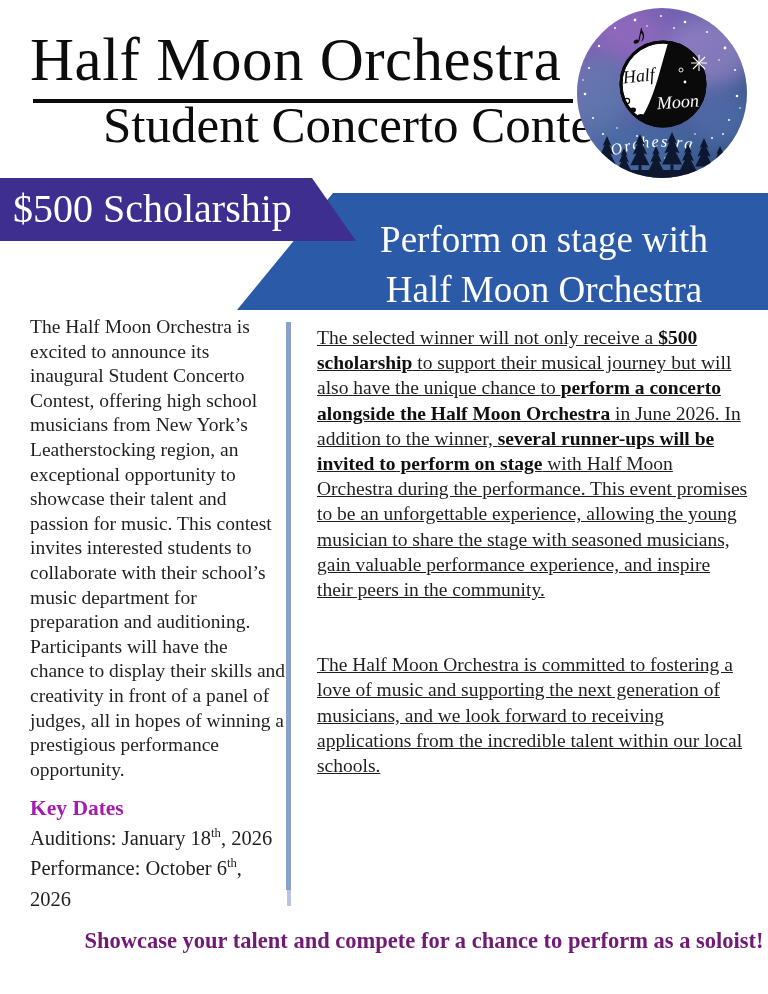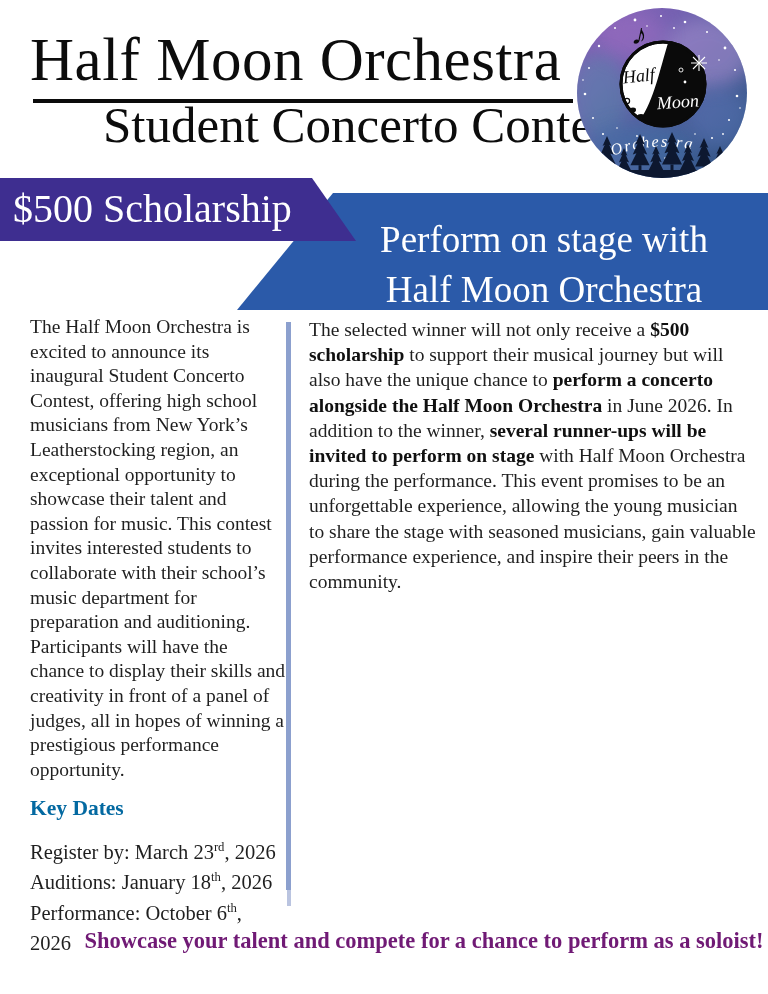--- a/index.html
+++ b/index.html
@@ -23,27 +23,27 @@
   .banner-purple .label{position:absolute;left:13px;top:0;line-height:62px;font-size:40px;color:#ffffff;white-space:nowrap;}
   .banner-blue{
     position:absolute;left:0;top:193px;width:768px;height:117px;z-index:2;
     background:var(--banner_blue,#2b5aa9);
     clip-path:polygon(333px 0,768px 0,768px 117px,237px 117px);
   }
   .banner-blue .lines{position:absolute;left:330px;right:10px;top:5px;text-align:center;font-size:37px;line-height:50px;color:#ffffff;margin-top:17px;}
   
   .col-left{position:absolute;left:30px;top:315px;width:256px;font-size:19.5px;line-height:24.6px;}
   .col-left p{margin:0;}
-  .key-dates-heading{font-weight:bold;font-size:21.5px;margin-top:14px;margin-bottom:16px;color:#0369a1;}
+  .key-dates-heading{font-weight:bold;font-size:21.5px;margin-top:14px;margin-bottom:2px;color:#a21caf;}
   .date-line{font-size:20.5px;line-height:30.5px;}
   sup{font-size:0.62em;vertical-align:super;line-height:0;}
   .divider{position:absolute;left:286px;top:322px;width:5px;height:568px;background:var(--divider,#8ca0ce);}
   .divider-tail{position:absolute;left:287px;top:890px;width:4px;height:16px;background:#bac4e0;}
   .col-right{position:absolute;left:309px;top:317px;width:447px;font-size:19.5px;line-height:25.2px;}
-  .col-right p{margin:0;}
+  .col-right p{margin:8px;text-decoration:underline;}
   .col-right p.gap1{margin-top:26px;}
   .col-right p.gap2{margin-top:50px;}
   .col-right b{color:#101010;}
   
   .footer-tagline{position:absolute;left:0;top:928px;width:760px;text-align:center;font-size:22.5px;font-weight:bold;color:#701a75;margin-left:44px;}
 </style>
 </head>
 <body>
 
 <div id="page">
@@ -158,27 +158,27 @@
   <div class="banner-blue">
     <div class="lines">
       <div>Perform on stage with</div>
       <div>Half Moon Orchestra</div>
     </div>
   </div>
 
   <div class="col-left">
     <p>The Half Moon Orchestra is excited to announce its inaugural Student Concerto Contest, offering high school musicians from New York’s Leatherstocking region, an exceptional opportunity to showcase their talent and passion for music. This contest invites interested students to collaborate with their school’s music department for preparation and auditioning. Participants will have the chance to display their skills and creativity in front of a panel of judges, all in hopes of winning a prestigious performance opportunity.</p>
     <div class="key-dates-heading">Key Dates</div>
-    <div class="date-line"><span>Register by: March 23</span><sup>rd</sup><span>, 2026</span></div>
     <div class="date-line"><span>Auditions: January 18</span><sup>th</sup><span>, 2026</span></div>
     <div class="date-line"><span>Performance: October 6</span><sup>th</sup><span>, 2026</span></div>
   </div>
 
   <div class="divider"></div>
   <div class="divider-tail"></div>
 
   <div class="col-right">
     <p><span>The selected winner will not only receive a </span><b>$500 scholarship</b><span> to support their musical journey but will also have the unique chance to </span><b>perform a concerto alongside the Half Moon Orchestra</b><span> in June 2026. In addition to the winner, </span><b>several runner-ups will be invited to perform on stage</b><span> with Half Moon Orchestra during the performance. This event promises to be an unforgettable experience, allowing the young musician to share the stage with seasoned musicians, gain valuable performance experience, and inspire their peers in the community.</span></p>
+    <p class="gap2"><span>The Half Moon Orchestra is committed to fostering a love of music and supporting the next generation of musicians, and we look forward to receiving applications from the incredible talent within our local schools.</span></p>
   </div>
 
   <div class="footer-tagline">Showcase your talent and compete for a chance to perform as a soloist!</div>
 
 </div>
 
 </body></html>

